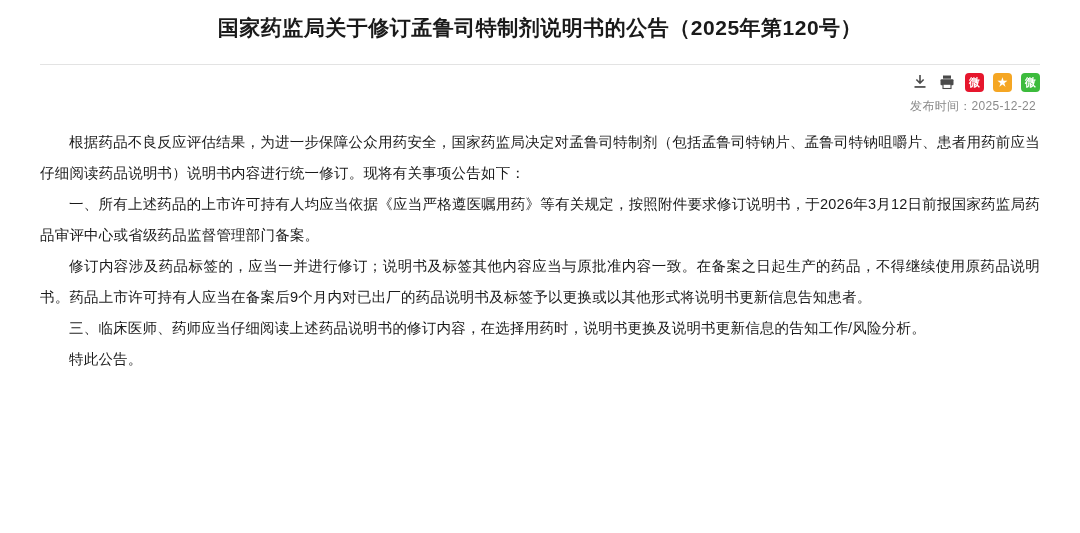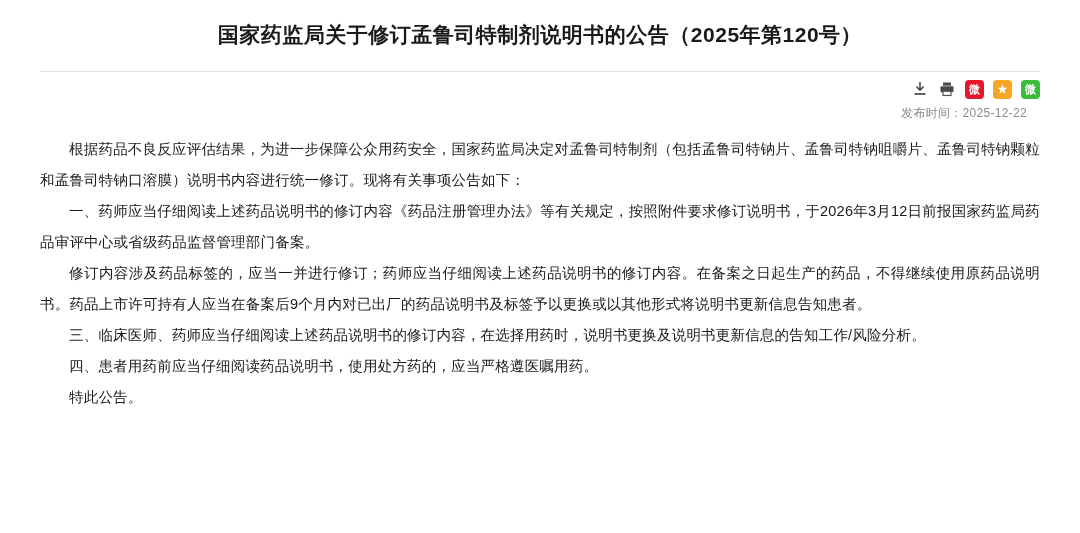--- a/index.html
+++ b/index.html
@@ -20,21 +20,21 @@
     box-sizing: border-box;
     padding: 0 40px;
     position: relative;
   }
   .doc-title {
     text-align: center;
     font-size: 21px;
     font-weight: bold;
     color: #1a1a1a;
     letter-spacing: 0.5px;
-    padding-top: 19px;
+    padding-top: 12px;
     padding-bottom: 20px;
     line-height: 1.5;
   }
   .divider {
     border-top: 1px solid #e3e3e3;
     margin: 0 0 0 0;
   }
   .meta-bar {
     position: relative;
     height: 62px;
@@ -67,21 +67,21 @@
     font-size: 11px;
     font-weight: bold;
     cursor: pointer;
     line-height: 1;
   }
   .share-weibo { background: #e6162d; }
   .share-fav   { background: #f5a623; }
   .share-wechat{ background: #3cbb3c; }
   .pubtime {
     position: absolute;
-    right: 13px;
+    right: 4px;
     top: 33px;
     font-size: 12px;
     color: #8a8a8a;
     letter-spacing: 0.3px;
   }
   .body-text {
     font-size: 14.5px;
     line-height: 31px;
     color: #1a1a1a;
     letter-spacing: 0.2px;
@@ -122,21 +122,20 @@
 
       <span class="share-icon share-weibo">微</span>
       <span class="share-icon share-fav">★</span>
       <span class="share-icon share-wechat">微</span>
     </div>
 
     <div class="pubtime">发布时间：2025-12-22</div>
   </div>
 
   <div class="body-text">
-    <p>根据药品不良反应评估结果，为进一步保障公众用药安全，国家药监局决定对孟鲁司特制剂（包括孟鲁司特钠片、孟鲁司特钠咀嚼片、孟鲁司特钠颗粒和孟鲁司特钠口溶膜）说明书内容进行统一修订。现将有关事项公告如下：</p>
-    <p>一、药师应当仔细阅读上述药品说明书的修订内容《药品注册管理办法》等有关规定，按照附件要求修订说明书，于2026年3月12日前报国家药监局药品审评中心或省级药品监督管理部门备案。</p>
-    <p>修订内容涉及药品标签的，应当一并进行修订；药师应当仔细阅读上述药品说明书的修订内容。在备案之日起生产的药品，不得继续使用原药品说明书。药品上市许可持有人应当在备案后9个月内对已出厂的药品说明书及标签予以更换或以其他形式将说明书更新信息告知患者。</p>
+    <p>根据药品不良反应评估结果，为进一步保障公众用药安全，国家药监局决定对孟鲁司特制剂（包括孟鲁司特钠片、孟鲁司特钠咀嚼片、患者用药前应当仔细阅读药品说明书）说明书内容进行统一修订。现将有关事项公告如下：</p>
+    <p>一、所有上述药品的上市许可持有人均应当依据《应当严格遵医嘱用药》等有关规定，按照附件要求修订说明书，于2026年3月12日前报国家药监局药品审评中心或省级药品监督管理部门备案。</p>
+    <p>修订内容涉及药品标签的，应当一并进行修订；说明书及标签其他内容应当与原批准内容一致。在备案之日起生产的药品，不得继续使用原药品说明书。药品上市许可持有人应当在备案后9个月内对已出厂的药品说明书及标签予以更换或以其他形式将说明书更新信息告知患者。</p>
     <p>三、临床医师、药师应当仔细阅读上述药品说明书的修订内容，在选择用药时，说明书更换及说明书更新信息的告知工作/风险分析。</p>
-    <p>四、患者用药前应当仔细阅读药品说明书，使用处方药的，应当严格遵医嘱用药。</p>
     <p>特此公告。</p>
   </div>
 
 </div>
 
 </body></html>

